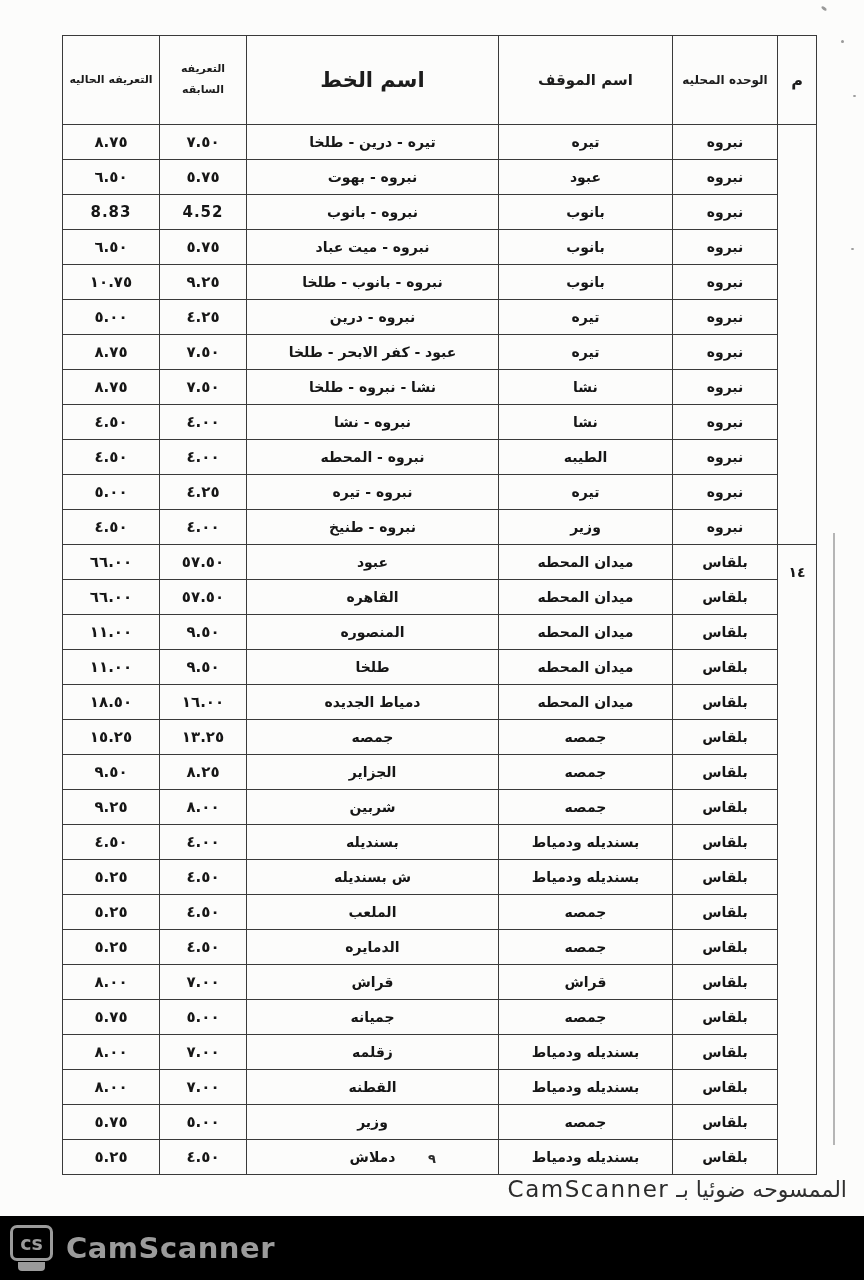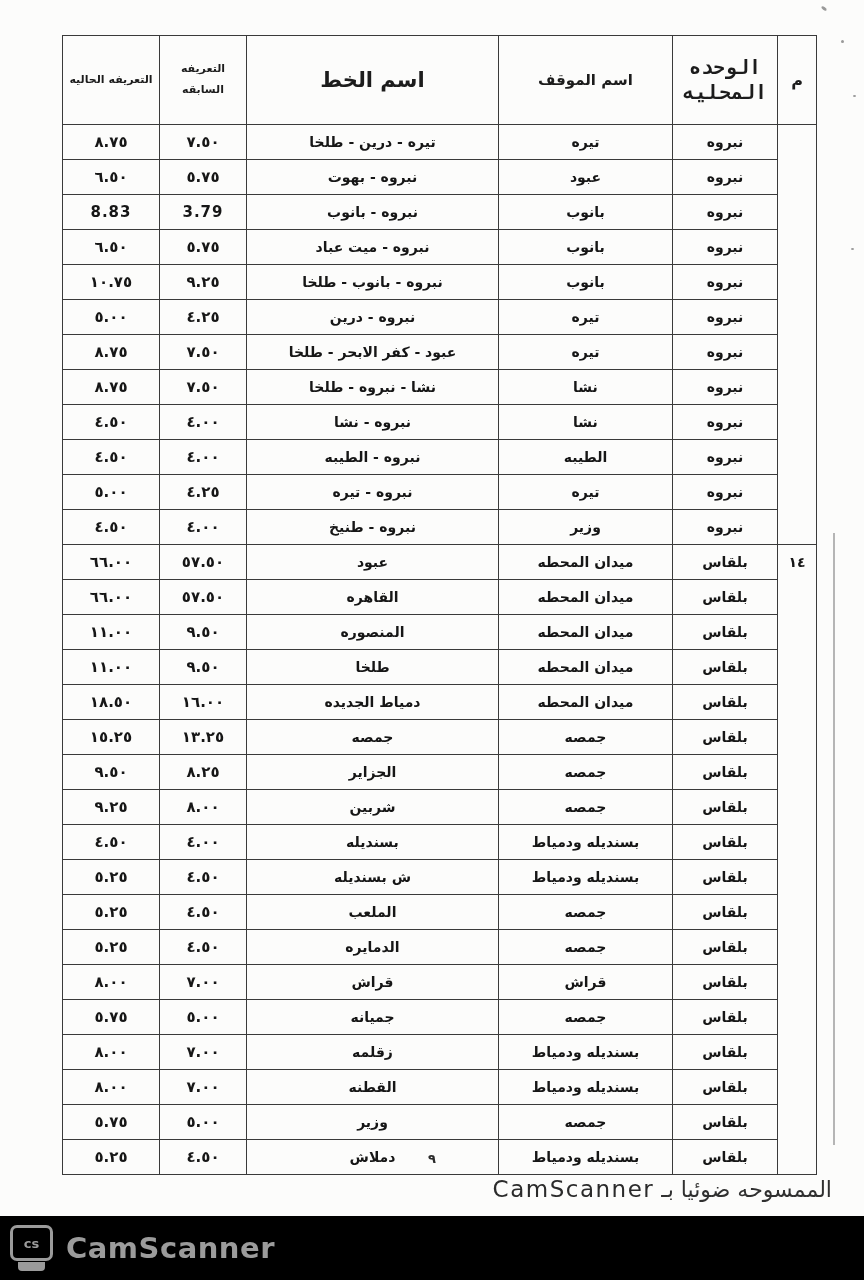--- a/index.html
+++ b/index.html
@@ -16,48 +16,48 @@
     color:#161616;
   }
   table.tariff th, table.tariff td {
     border:1.6px solid #3a3a3a; text-align:center; padding:0 3px;
     overflow:hidden;
   }
   table.tariff thead th { height:88px; font-weight:bold; font-size:15px; color:#1c1c1c; }
   table.tariff thead th.h-line { font-size:21px; }
   table.tariff thead th.h-serial { font-size:16px; }
   table.tariff thead th.h-stop { font-size:15px; }
-  table.tariff thead th.h-unit { font-size:20px;font-family:Liberation Mono, monospace; }
+  table.tariff thead th.h-unit { font-size:12px; }
   table.tariff thead th.h-tariff { font-size:11px; line-height:1.9; }
   table.tariff tbody td { height:34px; font-weight:bold; font-size:14px; }
   table.tariff tbody td.col-line { font-size:14px;margin-left:32px; }
   table.tariff tbody td.col-prev, table.tariff tbody td.col-curr { font-size:15px; letter-spacing:1px; }
   table.tariff tbody td.col-no {
-    vertical-align:top; font-size:14px; padding-top:9px; letter-spacing:1px;
+    vertical-align:top; font-size:14px; padding-top:19px; letter-spacing:1px;
   }
 
   
   .page-num { position:absolute; left:428px; top:1151px; font-size:13px; font-weight:bold; color:#2a2a2a; }
   .handwritten {
-    position:absolute; top:1176px; right:32px; direction:rtl;
+    position:absolute; top:1176px; right:17px; direction:rtl;
     font-size:22px; color:#303030; white-space:nowrap;
   }
   .handwritten .hw-brand { font-size:23px; letter-spacing:1.5px; color:#2b2b2b; }
 
   
   .footer-bar {
     position:absolute; left:0; top:1216px; width:864px; height:64px;
     background:#000000; display:flex; align-items:center; gap:13px;
     box-sizing:border-box; padding-left:10px;
   }
   .cs-logo-wrap { display:flex; flex-direction:column; align-items:center; }
   .cs-logo {
     width:37px; height:30px; border:3.5px solid #9b9b9b; border-radius:7px;
     display:flex; align-items:center; justify-content:center;
-    color:#9b9b9b; font-weight:bold; font-size:13px; line-height:1;
+    color:#9b9b9b; font-weight:bold; font-size:19px; line-height:1;
   }
   .cs-flap { width:27px; height:9px; background:#9b9b9b; border-radius:0 0 4px 4px; margin-top:1px; }
   .footer-brand { font-size:29px; font-weight:bold; color:#9b9b9b; letter-spacing:0.5px; }
   .footer-arabic { direction:rtl; font-size:23px; color:#9b9b9b; }
 
   
   .edge-line { position:absolute; left:833px; top:533px; width:2px; height:612px; background:rgba(95,95,95,0.45); }
   .speck { position:absolute; background:#6f6f6f; border-radius:50%; opacity:0.7; }
   .speck.s1 { left:821px; top:7px;  width:6px; height:3px; transform:rotate(35deg); }
   .speck.s2 { left:841px; top:40px; width:3px; height:3px; }
@@ -101,21 +101,21 @@
           <td class="col-unit">نبروه</td>
           <td class="col-stop">عبود</td>
           <td class="col-line">نبروه - بهوت</td>
           <td class="col-prev">٥.٧٥</td>
           <td class="col-curr">٦.٥٠</td>
         </tr>
         <tr>
           <td class="col-unit">نبروه</td>
           <td class="col-stop">بانوب</td>
           <td class="col-line">نبروه - بانوب</td>
-          <td class="col-prev">3.79</td>
+          <td class="col-prev">4.52</td>
           <td class="col-curr">8.83</td>
         </tr>
         <tr>
           <td class="col-unit">نبروه</td>
           <td class="col-stop">بانوب</td>
           <td class="col-line">نبروه - ميت عباد</td>
           <td class="col-prev">٥.٧٥</td>
           <td class="col-curr">٦.٥٠</td>
         </tr>
         <tr>
@@ -149,21 +149,21 @@
         <tr>
           <td class="col-unit">نبروه</td>
           <td class="col-stop">نشا</td>
           <td class="col-line">نبروه - نشا</td>
           <td class="col-prev">٤.٠٠</td>
           <td class="col-curr">٤.٥٠</td>
         </tr>
         <tr>
           <td class="col-unit">نبروه</td>
           <td class="col-stop">الطيبه</td>
-          <td class="col-line">نبروه - الطيبه</td>
+          <td class="col-line">نبروه - المحطه</td>
           <td class="col-prev">٤.٠٠</td>
           <td class="col-curr">٤.٥٠</td>
         </tr>
         <tr>
           <td class="col-unit">نبروه</td>
           <td class="col-stop">تيره</td>
           <td class="col-line">نبروه - تيره</td>
           <td class="col-prev">٤.٢٥</td>
           <td class="col-curr">٥.٠٠</td>
         </tr>

